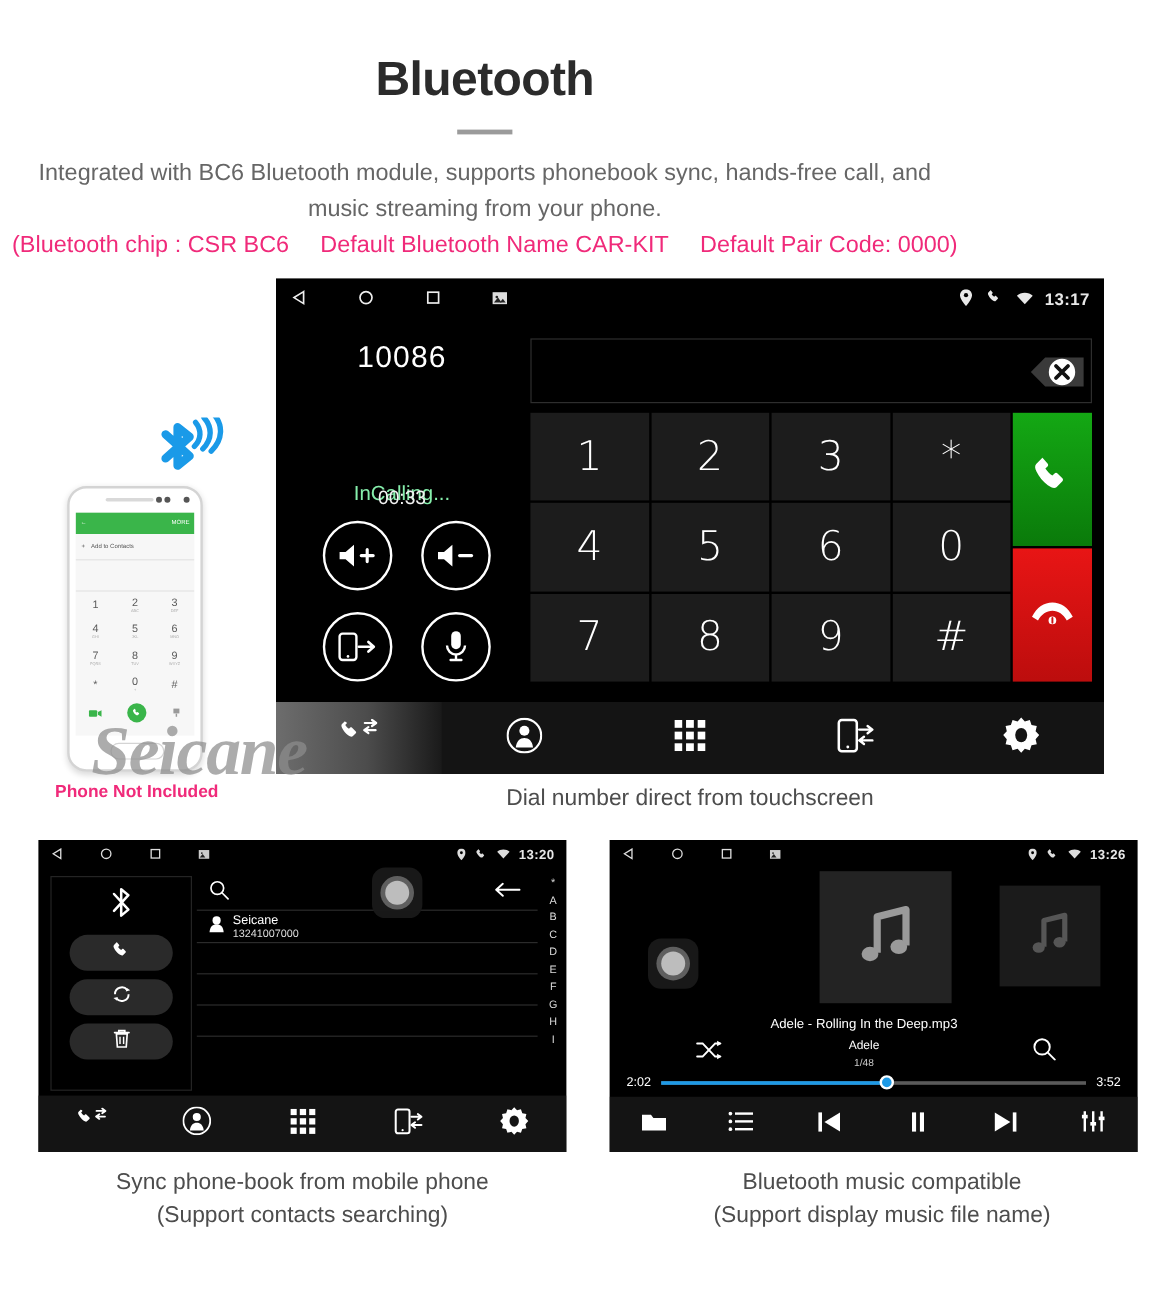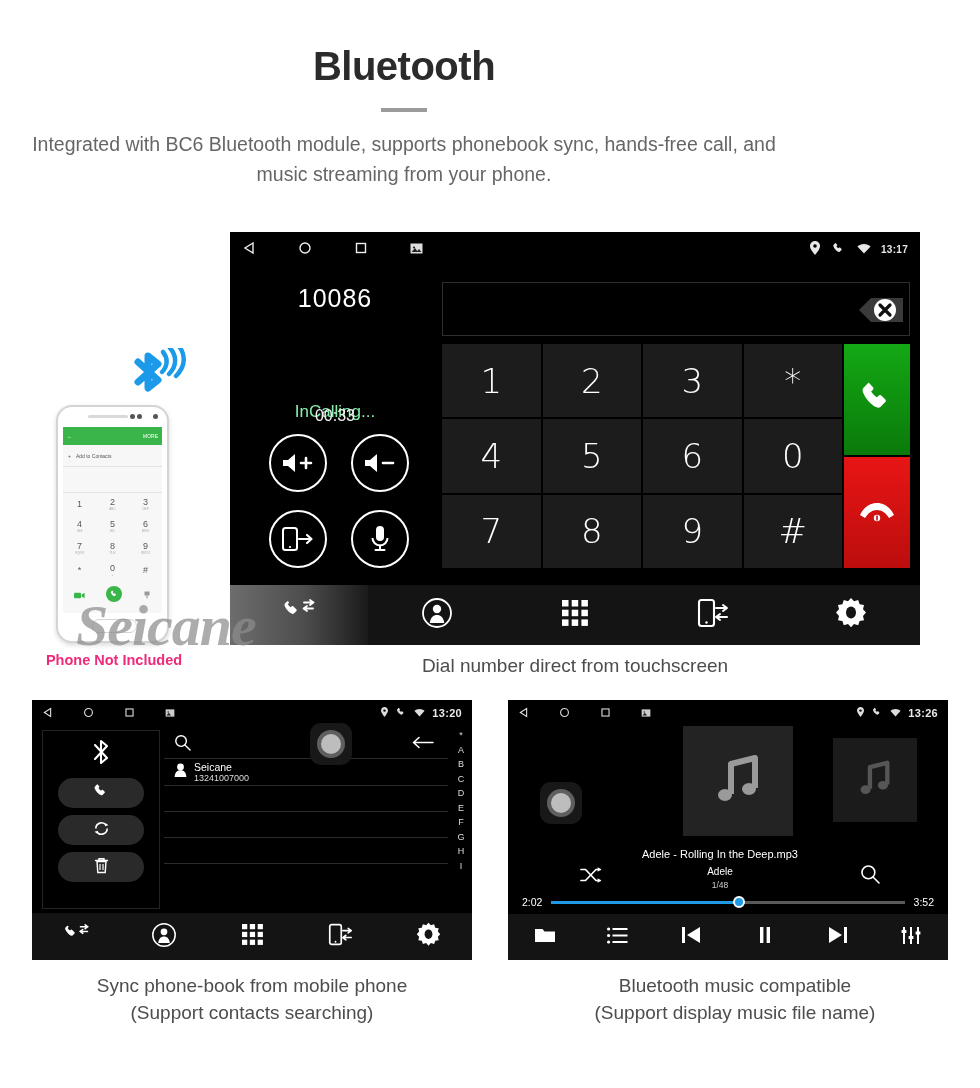--- a/index.html
+++ b/index.html
@@ -49,21 +49,21 @@
     position:absolute; left:0; right:0; top:0;
     display:flex; align-items:center;
     color:#e8e8e8;
   }
   .sb-left { display:flex; align-items:center; }
   .sb-right { margin-left:auto; display:flex; align-items:center; }
   .sb-time { font-weight:bold; letter-spacing:0.3px; }
 
   
   #dialer-panel { left:230px; top:232px; width:690px; height:413px; }
-  #dialer-panel .statusbar { height:34px; padding:0 12px; font-size:10px; }
+  #dialer-panel .statusbar { height:34px; padding:0 12px; font-size:14px; }
 
   .dial-number {
     position:absolute; left:0; top:52px; width:210px;
     text-align:center; color:#fff; font-size:25px; letter-spacing:1px;
   }
   .dial-field {
     position:absolute; left:212px; top:50px; width:468px; height:54px;
     border:1px solid #2e2e2e; background:#000;
   }
   .backspace {
@@ -211,20 +211,23 @@
   .mu-touchdot { position:absolute; left:32px; top:56px; }
 </style>
 </head>
 <body>
 
 <div class="page">
 
   <div class="title">Bluetooth</div>
   <div class="rule"></div>
   <div class="desc">Integrated with BC6 Bluetooth module, supports phonebook sync, hands-free call, and music streaming from your phone.</div>
+  <div class="specs">
+    <span>(Bluetooth chip : CSR BC6</span><span class="gap"></span><span>Default Bluetooth Name CAR-KIT</span><span class="gap"></span><span>Default Pair Code: 0000)</span>
+  </div>
 
   <div class="unit" id="dialer-panel">
 
     <div class="statusbar">
       <div class="sb-left">
         <span style="margin-right:42px">
           <svg width="14" height="14" viewBox="0 0 14 14">
               <polygon points="11,2 3,7 11,12" fill="none" stroke="#eee" stroke-width="1.4"></polygon>
             </svg>
         </span>

